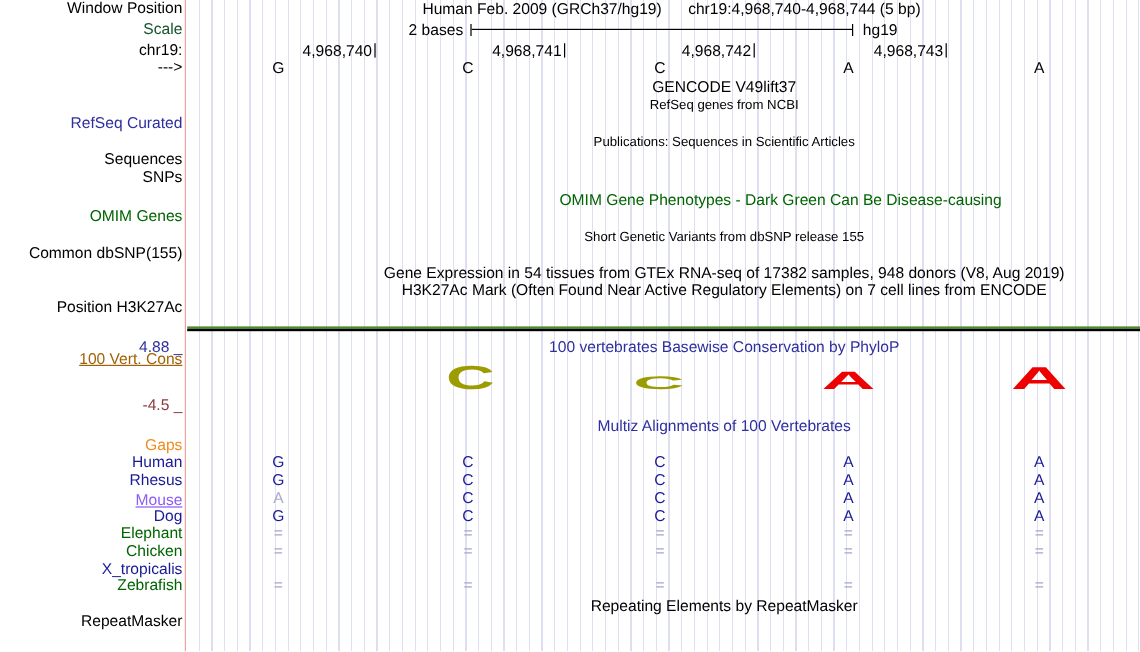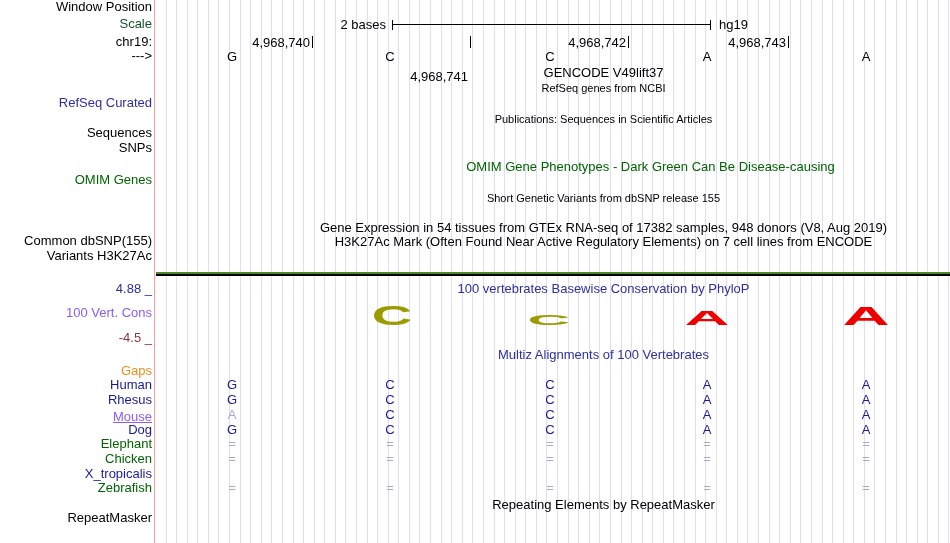--- a/index.html
+++ b/index.html
@@ -27,41 +27,44 @@
           transform-origin:50% 80%;white-space:nowrap;}
 </style>
 </head>
 <body>
 
 <div class="page">
 
   <div class="track-area" id="grid" style="background: repeating-linear-gradient(90deg, transparent 0px, transparent 9.58px, rgb(223, 223, 242) 9.58px, rgb(223, 223, 242) 10.58px);"></div>
   <div class="separator" id="sep" style="background: rgb(242, 160, 160);"></div>
 
+  <div class="main-title">
+    <span>Human Feb. 2009 (GRCh37/hg19)</span><span class="pos">chr19:4,968,740-4,968,744 (5 bp)</span>
+  </div>
 
   <span class="scale-value">2 bases</span>
   <div class="scale-bar"></div>
   <span class="genome">hg19</span>
 
   <div class="hline g" id="lineG" style="background: rgb(77, 138, 45);"></div>
   <div class="hline b" id="lineB" style="background: rgb(0, 0, 0);"></div>
 
   <div id="left-labels">
       <div class="llabel" style="top: 1px; color: rgb(0, 0, 0);">Window Position</div>
       <div class="llabel" style="top: 18px; color: #14532d;">Scale</div>
       <div class="llabel" style="top: 36px; color: rgb(0, 0, 0);">chr19:</div>
       <div class="llabel" style="top: 50px; color: rgb(0, 0, 0);">---&gt;</div>
       <div class="llabel" style="top: 97px; color: rgb(47, 47, 159);">RefSeq Curated</div>
       <div class="llabel" style="top: 127px; color: rgb(0, 0, 0);">Sequences</div>
       <div class="llabel" style="top: 142px; color: rgb(0, 0, 0);">SNPs</div>
       <div class="llabel" style="top: 174px; color: rgb(0, 100, 0);">OMIM Genes</div>
-      <div class="llabel" style="top: 205px; color: rgb(0, 0, 0); margin-top: 30px;">Common dbSNP(155)</div>
-      <div class="llabel" style="top: 250px; color: rgb(0, 0, 0);">Variants H3K27Ac</div>
+      <div class="llabel" style="top: 205px; color: rgb(0, 0, 0);">Common dbSNP(155)</div>
+      <div class="llabel" style="top: 250px; color: rgb(0, 0, 0);">Position H3K27Ac</div>
       <div class="llabel" style="top: 283px; color: rgb(47, 47, 159);">4.88 _</div>
-      <div class="llabel" style="top: 307px; color: #8b5cf6;">100 Vert. Cons</div>
+      <div class="llabel" style="top: 293px; color: #a16207; text-decoration: underline;">100 Vert. Cons</div>
       <div class="llabel" style="top: 332px; color: rgb(139, 58, 58);">-4.5 _</div>
       <div class="llabel" style="top: 365px; color: rgb(239, 140, 26);">Gaps</div>
       <div class="llabel" style="top: 379px; color: rgb(26, 26, 150);">Human</div>
       <div class="llabel" style="top: 394px; color: rgb(26, 26, 150);">Rhesus</div>
       <div class="llabel" style="top: 411px; color: #8b5cf6; text-decoration: underline;">Mouse</div>
       <div class="llabel" style="top: 424px; color: rgb(26, 26, 150); margin-left: 48px;">Dog</div>
       <div class="llabel" style="top: 438px; color: rgb(0, 100, 0);">Elephant</div>
       <div class="llabel" style="top: 453px; color: rgb(0, 100, 0);">Chicken</div>
       <div class="llabel" style="top: 468px; color: rgb(26, 26, 150);">X_tropicalis</div>
       <div class="llabel" style="top: 482px; color: rgb(0, 100, 0);">Zebrafish</div>
@@ -75,21 +78,21 @@
       <div class="ctitle" style="top: 192px; font-size: 11px; color: rgb(0, 0, 0);">Short Genetic Variants from dbSNP release 155</div>
       <div class="ctitle" style="top: 222px; font-size: 13px; color: rgb(0, 0, 0);">Gene Expression in 54 tissues from GTEx RNA-seq of 17382 samples, 948 donors (V8, Aug 2019)</div>
       <div class="ctitle" style="top: 236px; font-size: 13px; color: rgb(0, 0, 0);">H3K27Ac Mark (Often Found Near Active Regulatory Elements) on 7 cell lines from ENCODE</div>
       <div class="ctitle" style="top: 283px; font-size: 13px; color: rgb(47, 47, 159);">100 vertebrates Basewise Conservation by PhyloP</div>
       <div class="ctitle" style="top: 349px; font-size: 13px; color: rgb(47, 47, 159);">Multiz Alignments of 100 Vertebrates</div>
       <div class="ctitle" style="top: 499px; font-size: 13px; color: rgb(0, 0, 0);">Repeating Elements by RepeatMasker</div>
     </div>
   <div id="coords">
       <div class="coord" style="left: 202px;">4,968,740</div>
       <div class="ctick" style="left: 312px;"></div>
-      <div class="coord" style="left: 360px; margin-top: 34px;">4,968,741</div>
+      <div class="coord" style="left: 360px;">4,968,741</div>
       <div class="ctick" style="left: 470px;"></div>
       <div class="coord" style="left: 518px;">4,968,742</div>
       <div class="ctick" style="left: 628px;"></div>
       <div class="coord" style="left: 678px;">4,968,743</div>
       <div class="ctick" style="left: 788px;"></div>
     </div>
   <div id="bases">
       <div class="base" style="left: 232px;">G</div>
       <div class="base" style="left: 390px;">C</div>
       <div class="base" style="left: 550px;">C</div>

